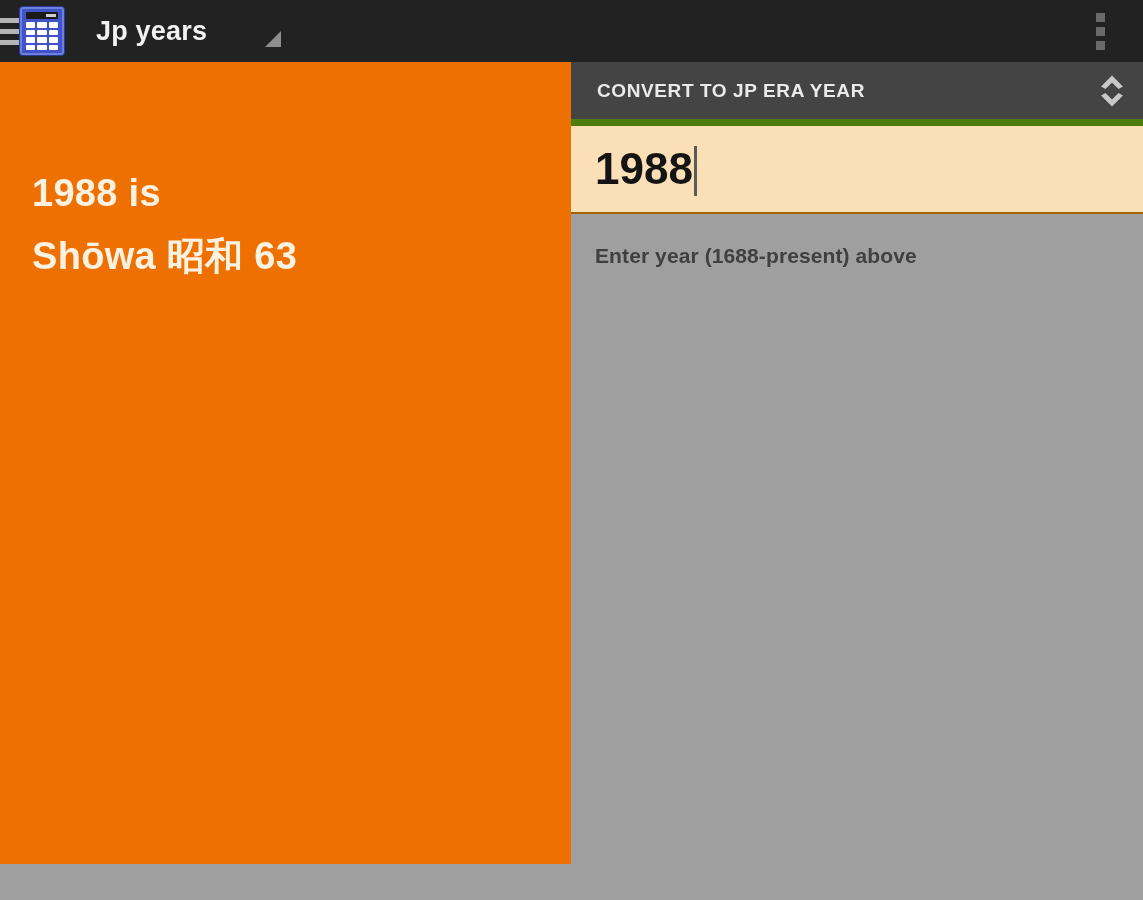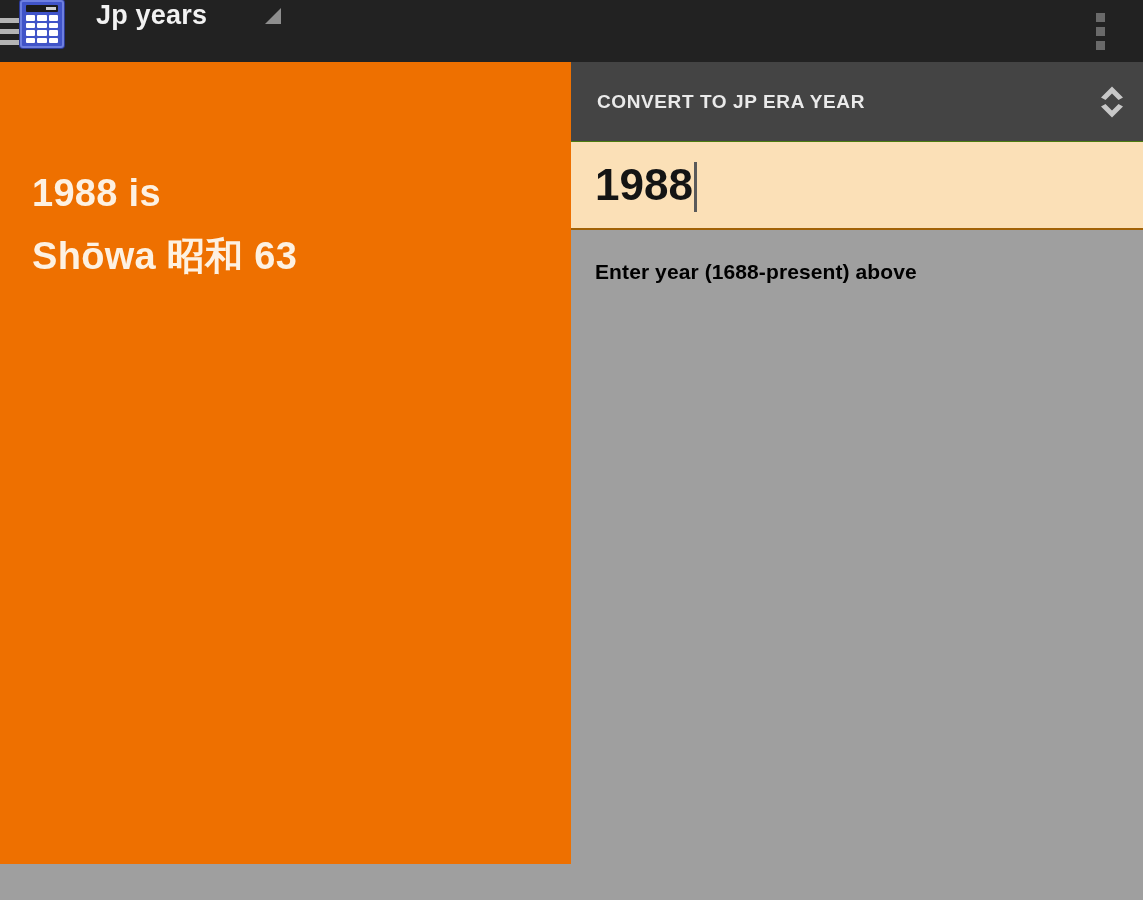--- a/index.html
+++ b/index.html
@@ -7,21 +7,21 @@
     width:1143px; height:900px;
     background:#9f9f9f;
     font-family:"Liberation Sans", sans-serif;
     overflow:hidden;
   }
 
   
   .actionbar{
     position:absolute; left:0; top:0; width:1143px; height:62px;
     background:#222222;
-    display:flex; 
+    display:flex; align-items:center;
   }
   .hamburger{
     width:22px; height:62px;
     display:flex; flex-direction:column; justify-content:center;
     gap:6px; margin-left:-6px; flex:0 0 auto;
   }
   .hamburger i{ display:block; width:26px; height:5px; background:#b4b4b4; border-radius:1px; }
 
   .app-icon{
     width:44px; height:48px; margin-left:4px; flex:0 0 auto;
@@ -65,23 +65,23 @@
     line-height:1.12; letter-spacing:.3px; white-space:nowrap;
   }
   .result-line.second{ margin-top:20px; }
 
   
   .right-col{
     position:absolute; left:571px; top:62px; width:572px; height:838px;
     background:#9f9f9f;
   }
   .section-header{
-    position:relative; height:80px; background:#444444;
+    position:relative; height:64px; background:#444444;
     display:flex; align-items:center; padding:0 0 0 26px;
-    border-bottom:1px solid #4d7c0f;
+    border-bottom:7px solid #4d7c0f;
   }
   .section-header .label{
     color:#eaeaea; font-size:19px; font-weight:bold; letter-spacing:.6px;
     text-transform:uppercase;
   }
   .chev-stack{
     position:absolute; right:18px; top:50%; transform:translateY(-50%);
     display:flex; flex-direction:column; align-items:center; gap:3px;
   }
   .chev{ width:26px; height:16px; }
@@ -94,21 +94,21 @@
   .year-input .value{
     color:#141414; font-size:44px; font-weight:bold; letter-spacing:0;
   }
   .caret{
     display:inline-block; width:3px; height:50px; background:#5a5a5a;
     margin-left:1px; vertical-align:middle; position:relative; top:2px;
   }
 
   .hint{
     padding:30px 0 0 24px;
-    color:#000000; font-size:21px; font-weight:bold; letter-spacing:.1px;
+    color:#404040; font-size:21px; font-weight:bold; letter-spacing:.1px;
   }
 </style>
 </head>
 <body>
 
 <div class="actionbar">
 
   <div class="hamburger">
     <i></i>
     <i></i>

